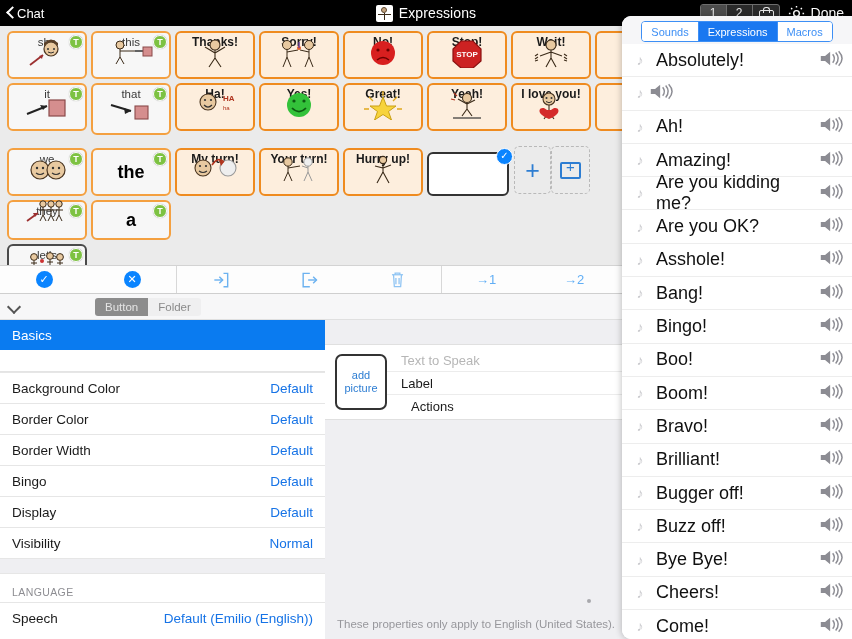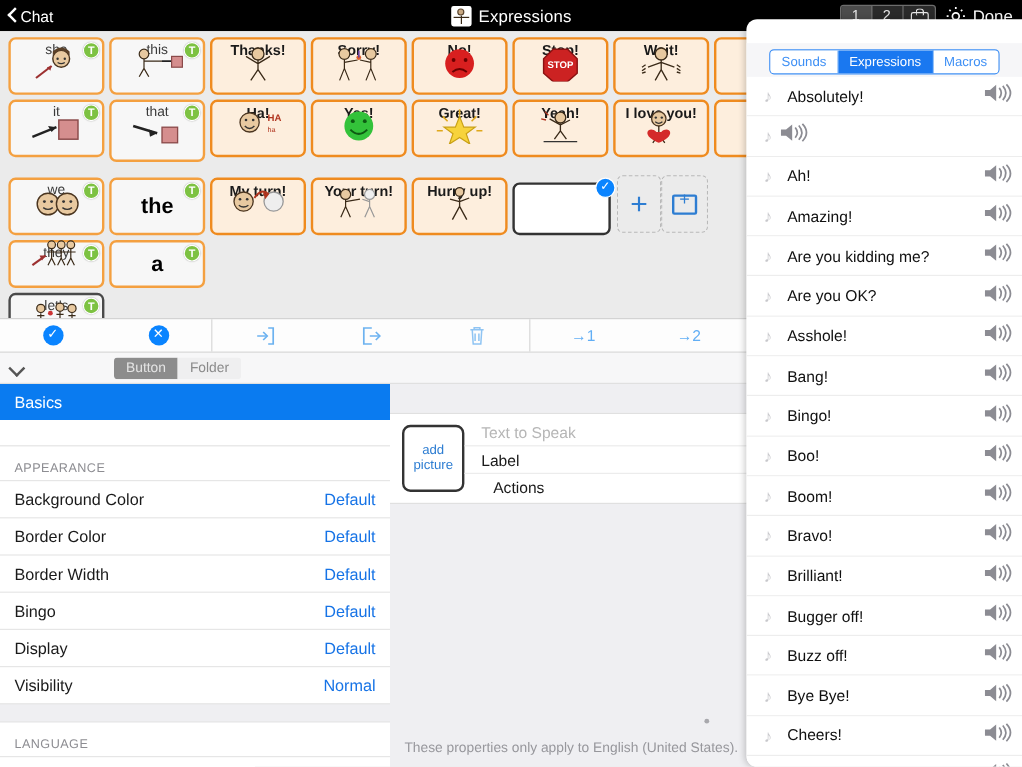--- a/index.html
+++ b/index.html
@@ -236,38 +236,38 @@
 
   
   .popup {
     position: absolute; left: 622px; top: 16px; width: 230px; height: 623px;
     background: #fff; border-radius: 9px 0 0 9px;
     box-shadow: -1px 0 6px rgba(0,0,0,.22);
     overflow: hidden;
   }
   .pp-head {
     height: 28px; background: #f6f6f8; display: flex; align-items: center;
-    justify-content: center; padding-top: 3px; margin-top: 20px;
+    justify-content: center; padding-top: 3px;
   }
   .pp-seg {
     display: flex; height: 21px; border: 1px solid #3d8ff5; border-radius: 4px; overflow: hidden;
   }
   .pp-seg > div {
     padding: 0 9px; display: flex; align-items: center; font-size: 11px;
     color: #3d8ff5; border-right: 1px solid #3d8ff5; cursor: pointer; background: #fff;
   }
   .pp-seg > div:last-child { border-right: none; }
   .pp-seg .on { background: #1a78f0; color: #fff; }
   .pp-list { height: 595px; overflow: hidden; }
   .pp-item {
     height: 33.3px; display: flex; align-items: center; padding: 0 8px 0 10px;
     border-bottom: 1px solid #ededed; cursor: pointer; background: #fff;
   }
   .note-ic { width: 16px; font-size: 14px; color: #c8c8cc; flex: none; text-align: center; }
-  .pp-label { flex: 1; font-size: 13px; color: #101010; padding-left: 8px; }
+  .pp-label { flex: 1; font-size: 18px; color: #101010; padding-left: 8px; }
   .spk { width: 26px; height: 17px; flex: none; }
 
   
   .art svg { display: block; margin: 0 auto; }
 </style>
 </head>
 <body>
 
 <div id="app">
 
@@ -658,21 +658,20 @@
   <div class="leftpane">
     <div class="lp-head">
       <span class="chev-dn"></span>
       <div class="bf-seg">
         <div class="a">Button</div>
         <div class="b">Folder</div>
       </div>
     </div>
     <div class="lp-sel">Basics</div>
     <div class="lp-gap"></div>
-    <div class="lp-sect">APPEARANCE</div>
     <div class="lp-row">
       <span>Background Color</span>
       <span class="v">Default</span>
     </div>
     <div class="lp-row">
       <span>Border Color</span>
       <span class="v">Default</span>
     </div>
     <div class="lp-row">
       <span>Border Width</span>

